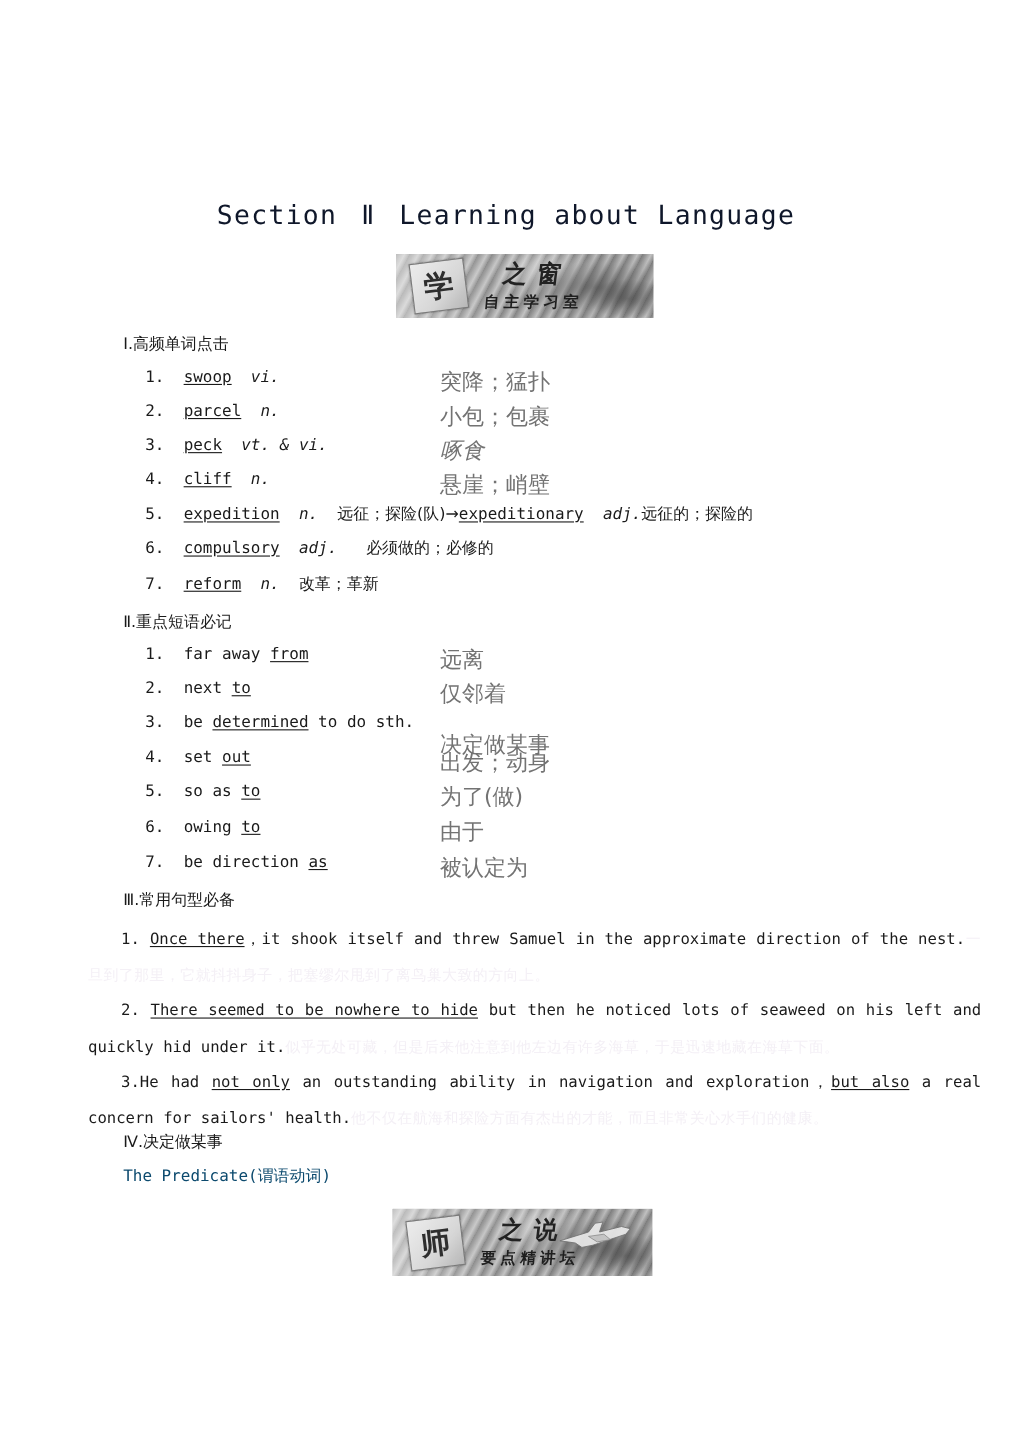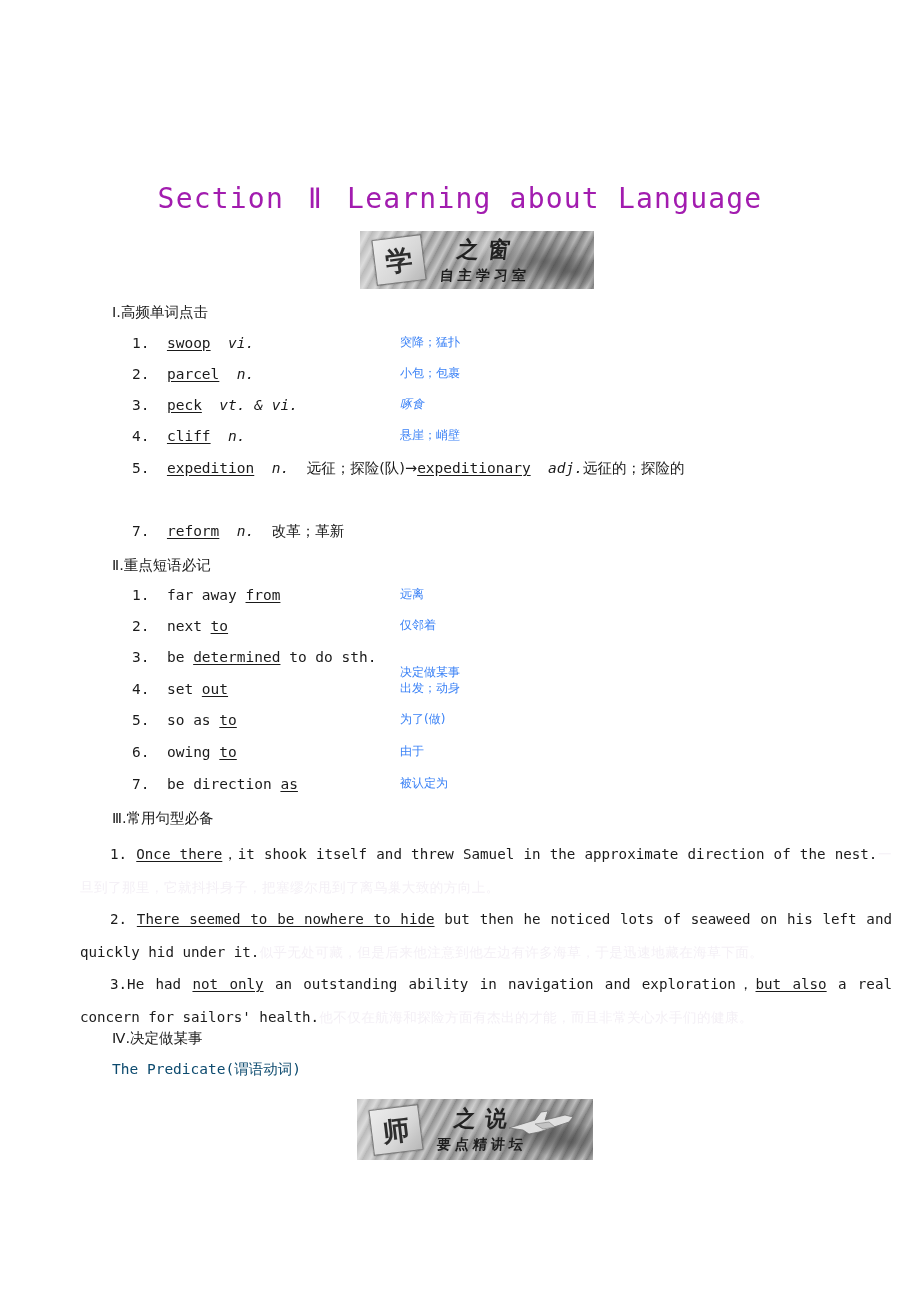--- a/index.html
+++ b/index.html
@@ -23,23 +23,23 @@
     background: #fff;
   }
 
   
   .doc-title {
     position: absolute;
     left: 0;
     right: 0;
     top: 182px;
     text-align: center;
-    color: #a21caf;
+    color: #0f172a;
     font-family: "DejaVu Sans Mono", "Liberation Mono", monospace;
-    font-size: 28px;
+    font-size: 24px;
     letter-spacing: 1.2px;
     white-space: nowrap;
   }
   .doc-title .sec-num { padding: 0 6px; }
 
   
   .banner {
     position: absolute;
     overflow: hidden;
     background:
@@ -144,22 +144,22 @@
     font-family: "DejaVu Sans", "Liberation Sans", sans-serif;
     font-size: 14.5px;
   }
   .u { text-decoration: underline; text-underline-offset: 2px; }
   .it { font-style: italic; }
 
   .trans {
     position: absolute;
     left: 400px;
     font-family: "DejaVu Sans", "Liberation Sans", sans-serif;
-    font-size: 12px;
-    color: #3b82f6;
+    font-size: 20px;
+    color: #737373;
     white-space: nowrap;
     line-height: 1.1;
   }
 
   .para {
     position: absolute;
     left: 80px;
     width: 812px;
     font-family: "DejaVu Sans Mono", "Liberation Mono", monospace;
     font-size: 14.2px;
@@ -250,20 +250,26 @@
   <div class="trans" style="top:429px;">悬崖；峭壁</div>
 
   <div class="row" style="top:461px;">
     <span class="num">5.</span>
     <span>&nbsp;</span><span class="u">expedition</span>
     <span>&nbsp;</span><span class="it">n.</span>
     <span>&nbsp;</span><span class="cn">远征；探险(队)</span><span class="cn">→</span><span class="u">expeditionary</span>
     <span>&nbsp;</span><span class="it">adj.</span><span class="cn">远征的；探险的</span>
   </div>
 
+  <div class="row" style="top:492px;">
+    <span class="num">6.</span>
+    <span>&nbsp;</span><span class="u">compulsory</span>
+    <span>&nbsp;</span><span class="it">adj.</span>
+    <span>&nbsp;&nbsp;</span><span class="cn">必须做的；必修的</span>
+  </div>
 
   <div class="row" style="top:524px;">
     <span class="num">7.</span>
     <span>&nbsp;</span><span class="u">reform</span>
     <span>&nbsp;</span><span class="it">n.</span>
     <span>&nbsp;</span><span class="cn">改革；革新</span>
   </div>
 
   <div class="sec-head" style="top:556px;">Ⅱ.重点短语必记</div>
 

